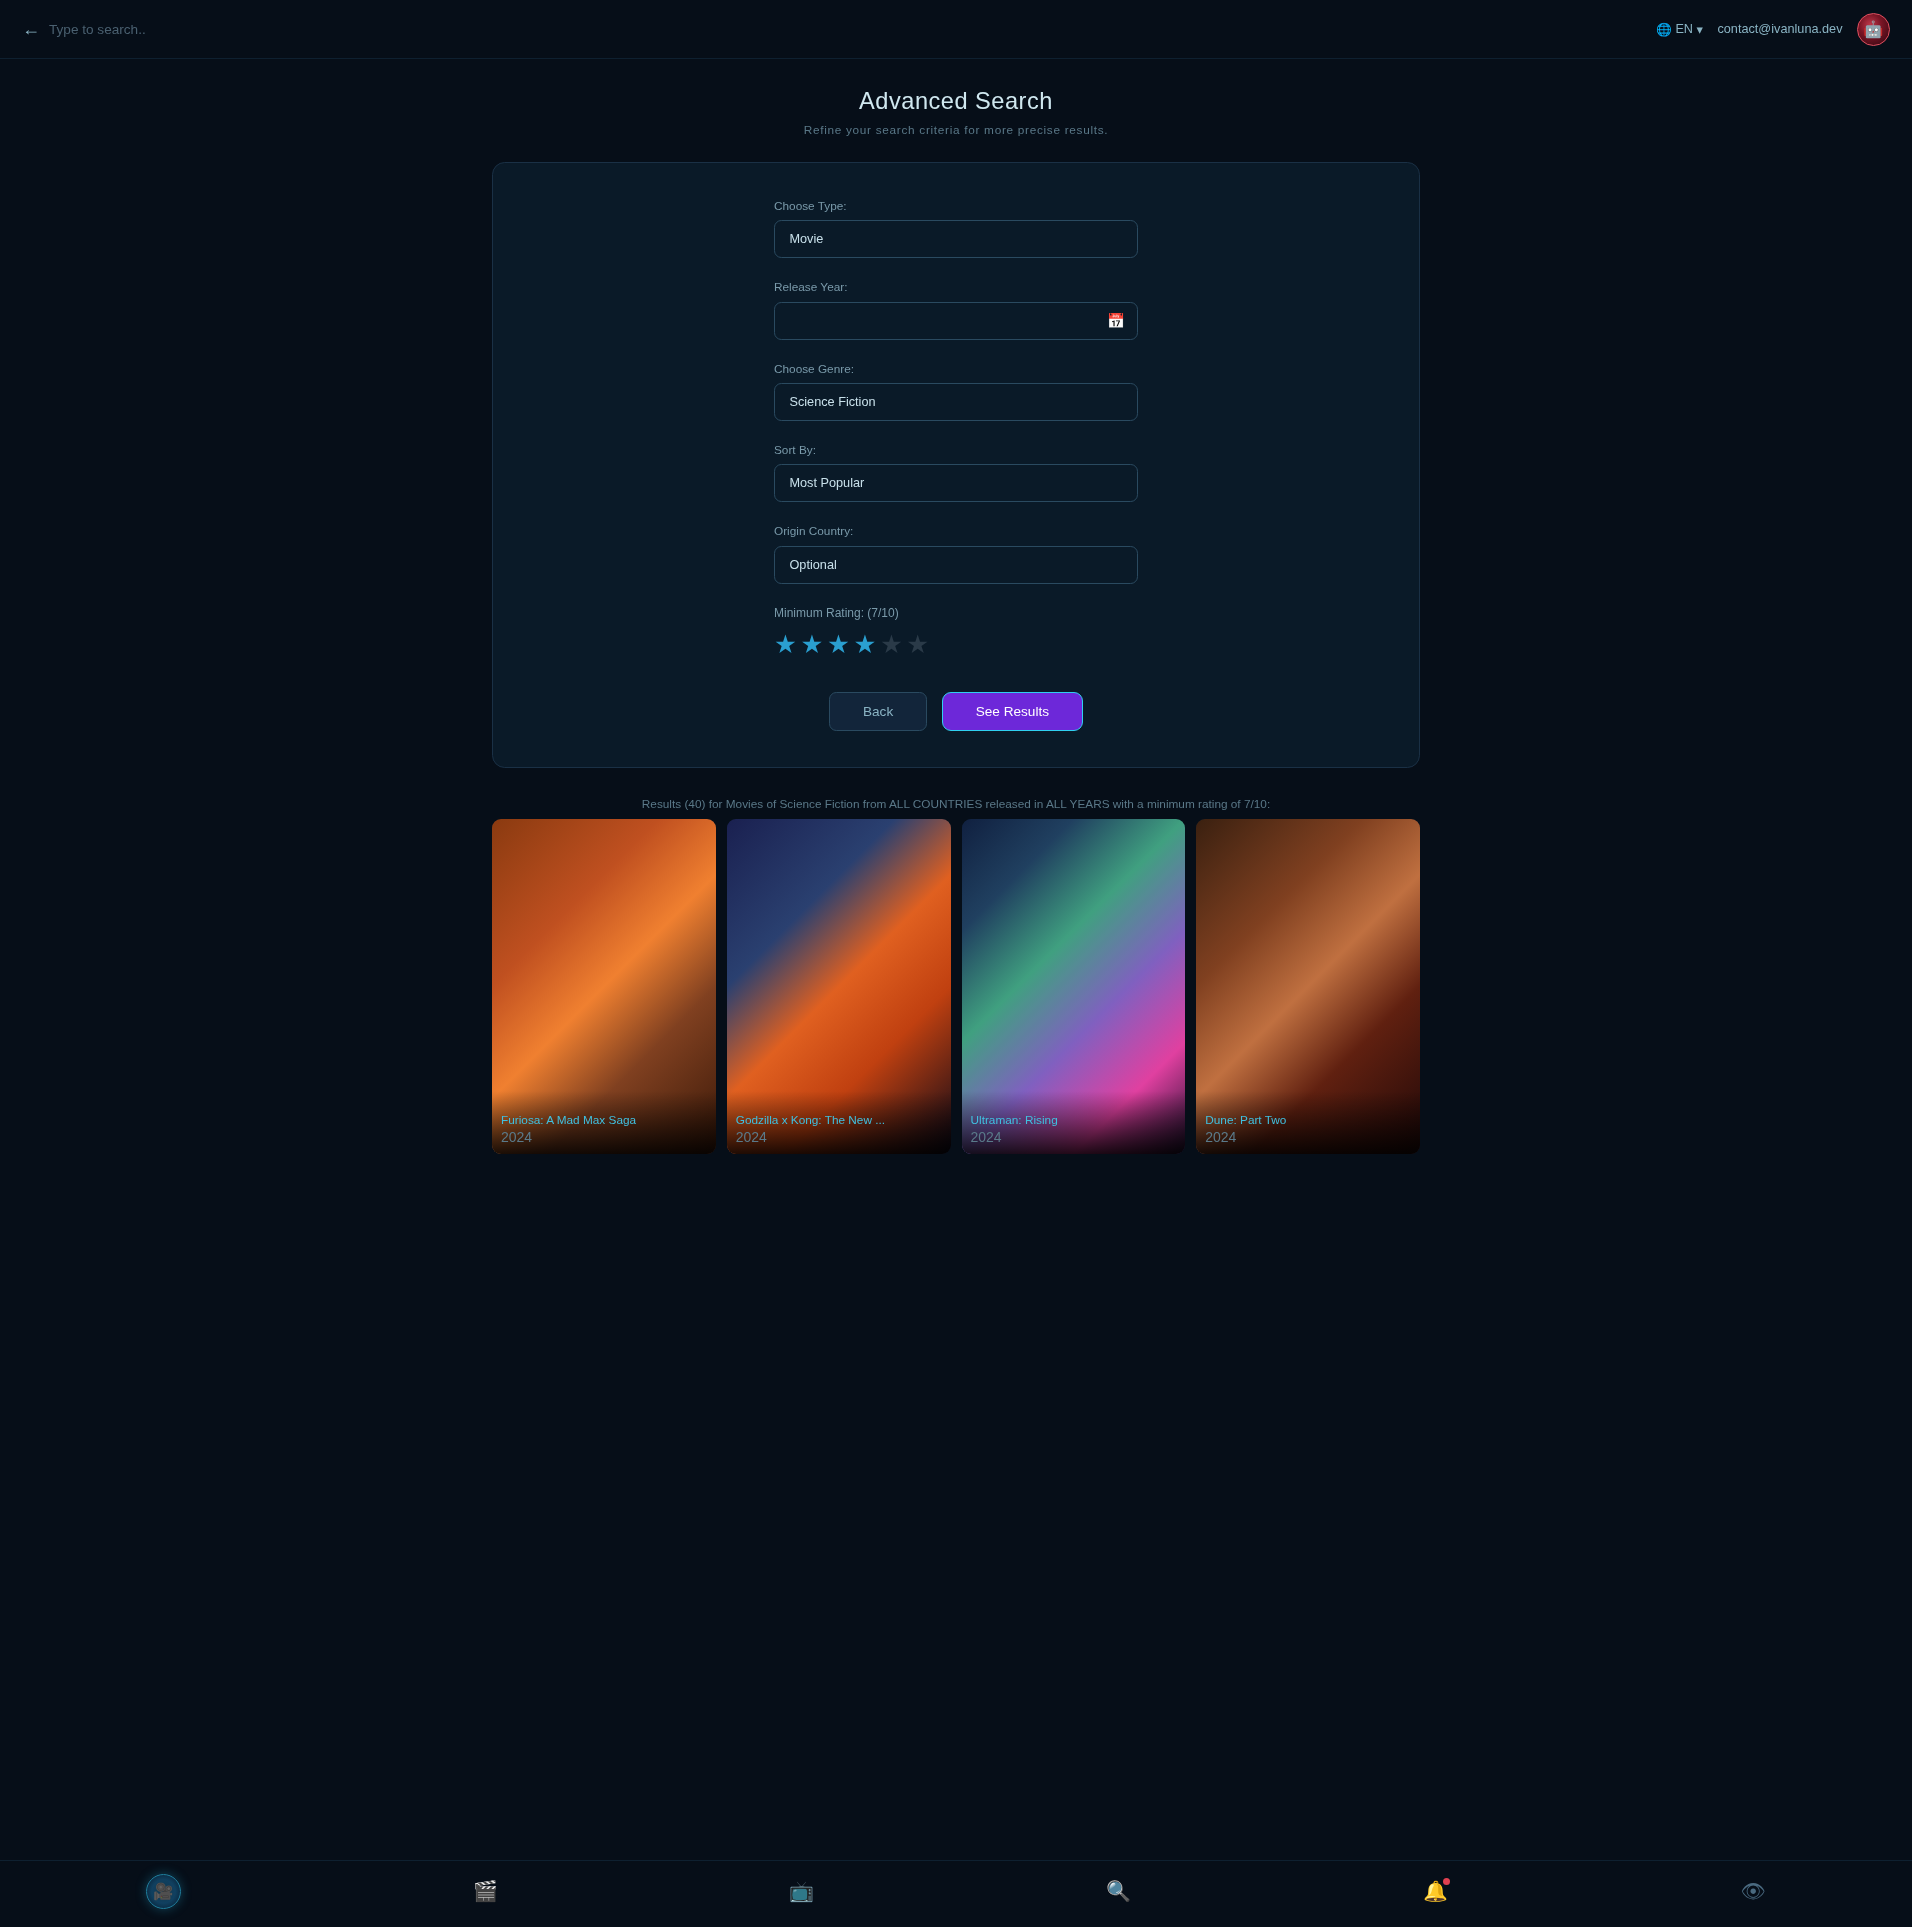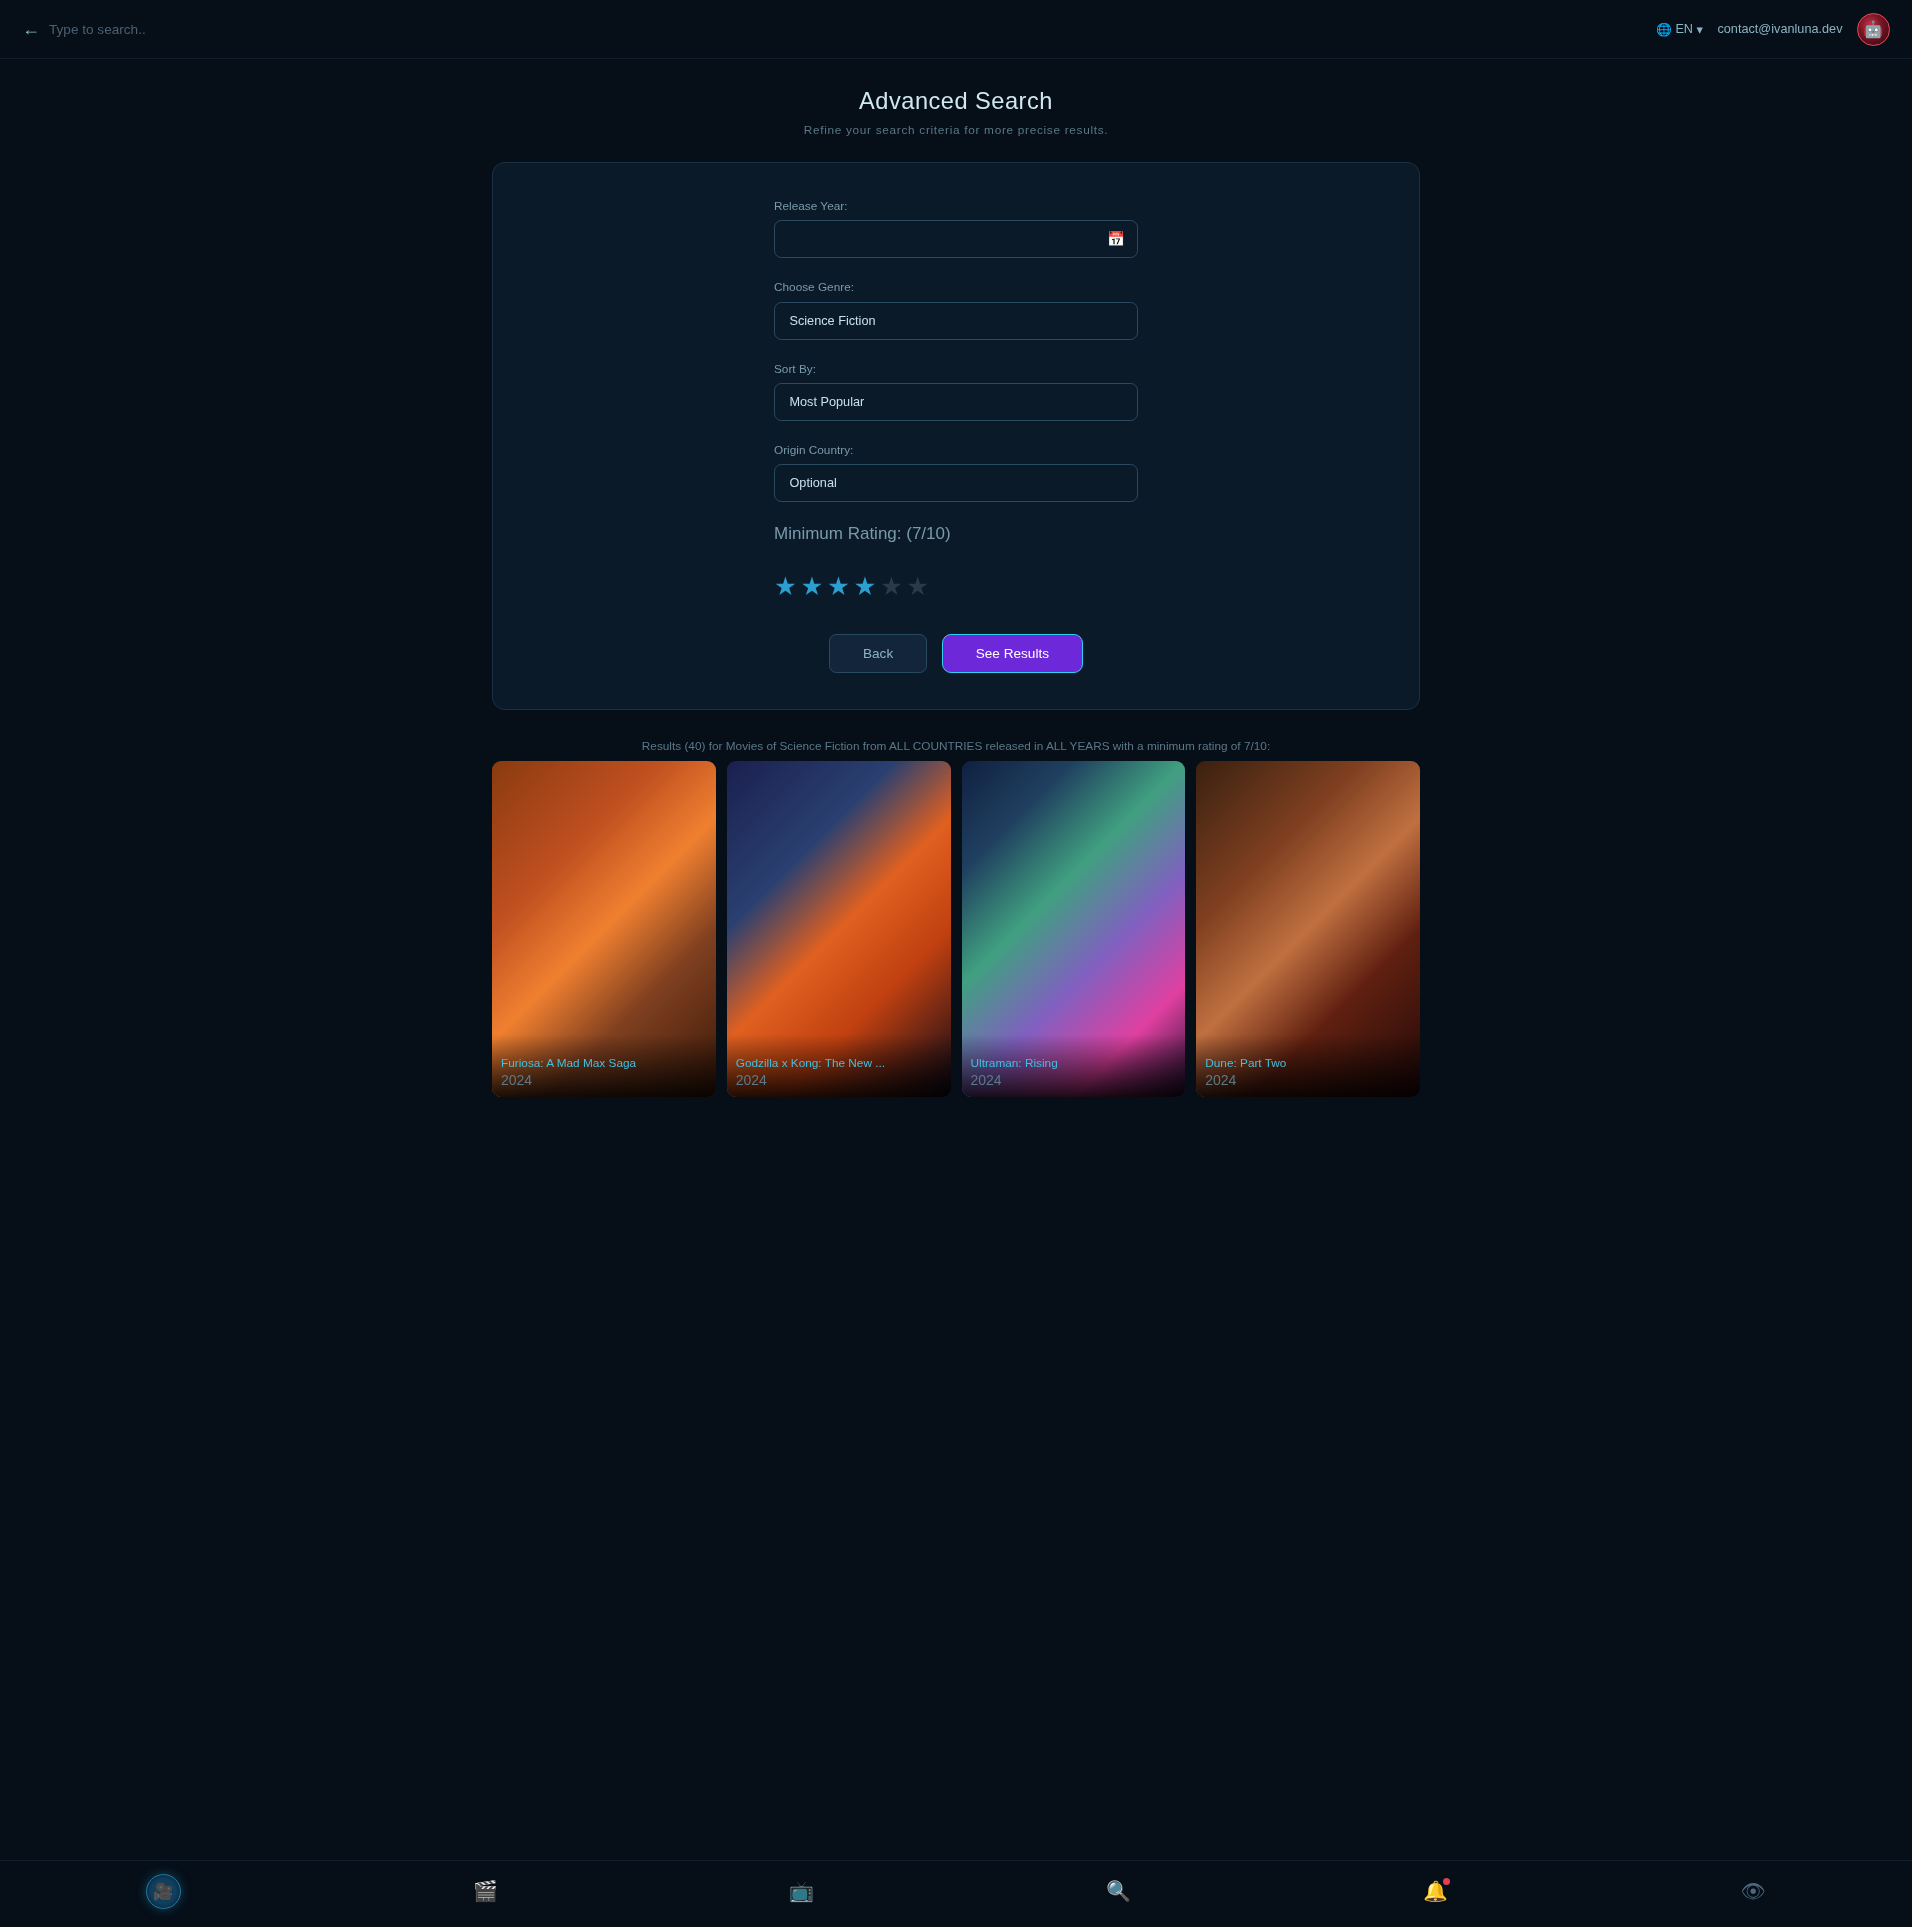--- a/index.html
+++ b/index.html
@@ -140,23 +140,23 @@
       right: 12.7px;
       top: 50%;
       transform: translateY(-50%);
       color: #4a6a80;
       font-size: 14.5px;
       pointer-events: none;
     }
 
     
     .rating-label {
-      font-size: 17px;
+      font-size: 12px;
       color: #7a9aaa;
-      margin-bottom: 27px;
+      margin-bottom: 9px;
       display: block;
     }
     .stars {
       display: flex;
       gap: 3.6px;
     }
     .star {
       font-size: 25.5px;
       color: #2a9fd0;
       cursor: pointer;
@@ -337,20 +337,29 @@
 </nav>
 
 <div class="page-content">
 
   <h1 class="page-title">Advanced Search</h1>
   <p class="page-subtitle">Refine your search criteria for more precise results.</p>
 
   <div class="form-card">
     <div class="form-inner">
 
+      <div class="form-field">
+        <label class="form-label">Choose Type:</label>
+        <select class="form-select">
+          <option>Movie</option>
+          <option>TV Show</option>
+          <option>Documentary</option>
+          <option>Animation</option>
+        </select>
+      </div>
 
       <div class="form-field">
         <label class="form-label">Release Year:</label>
         <div class="input-wrapper">
           <input type="text" class="form-input" placeholder="" style="">
           <span class="calendar-icon">📅</span>
         </div>
       </div>
 
       <div class="form-field">

